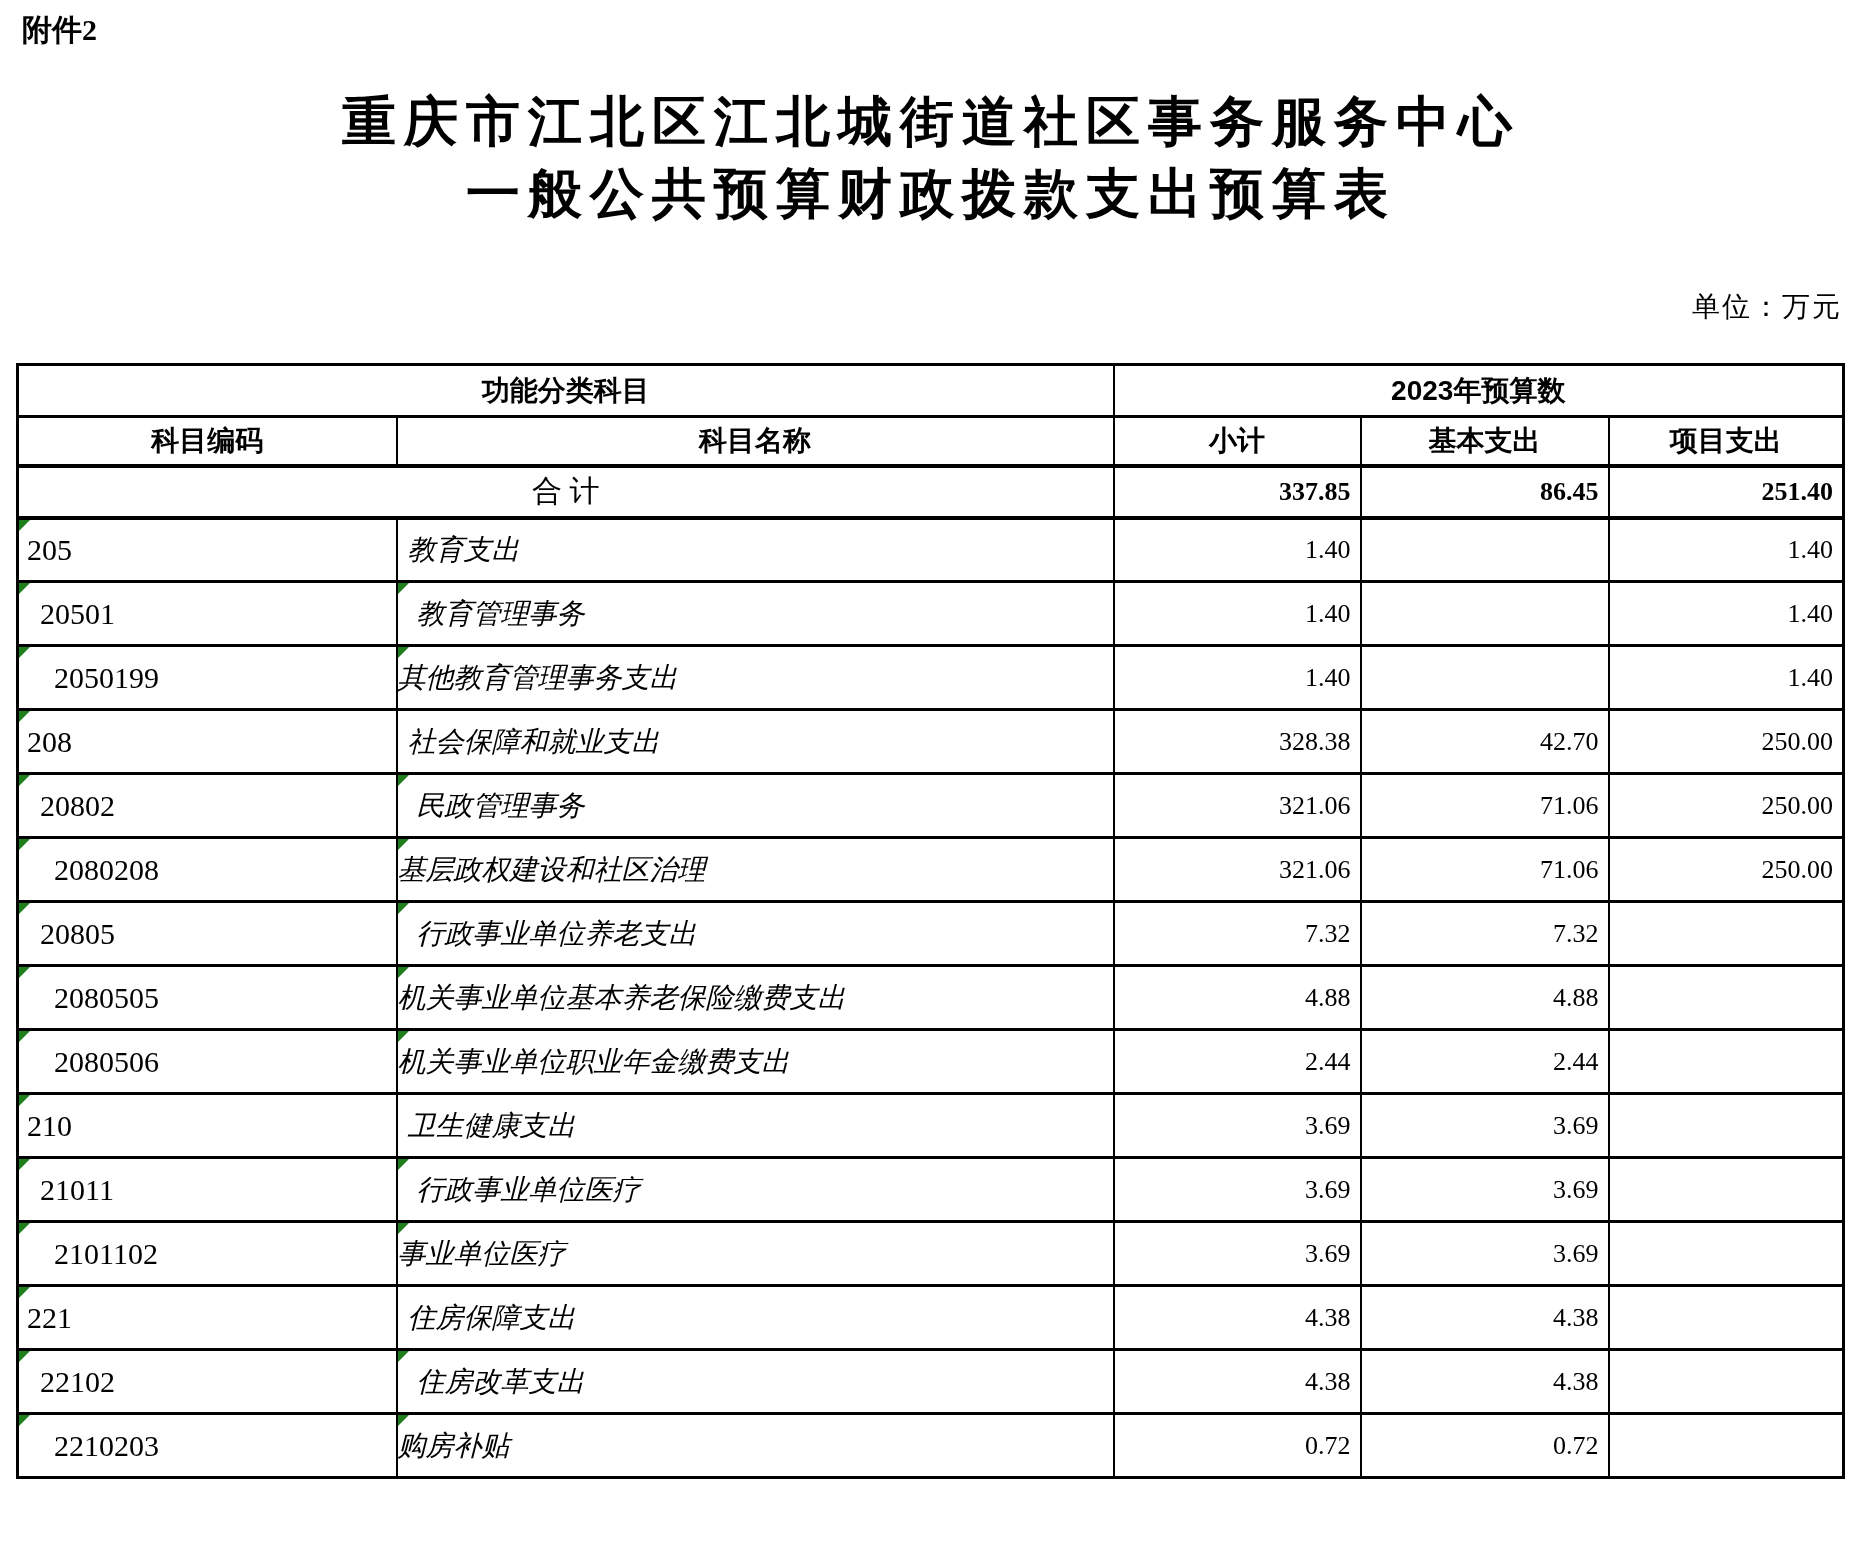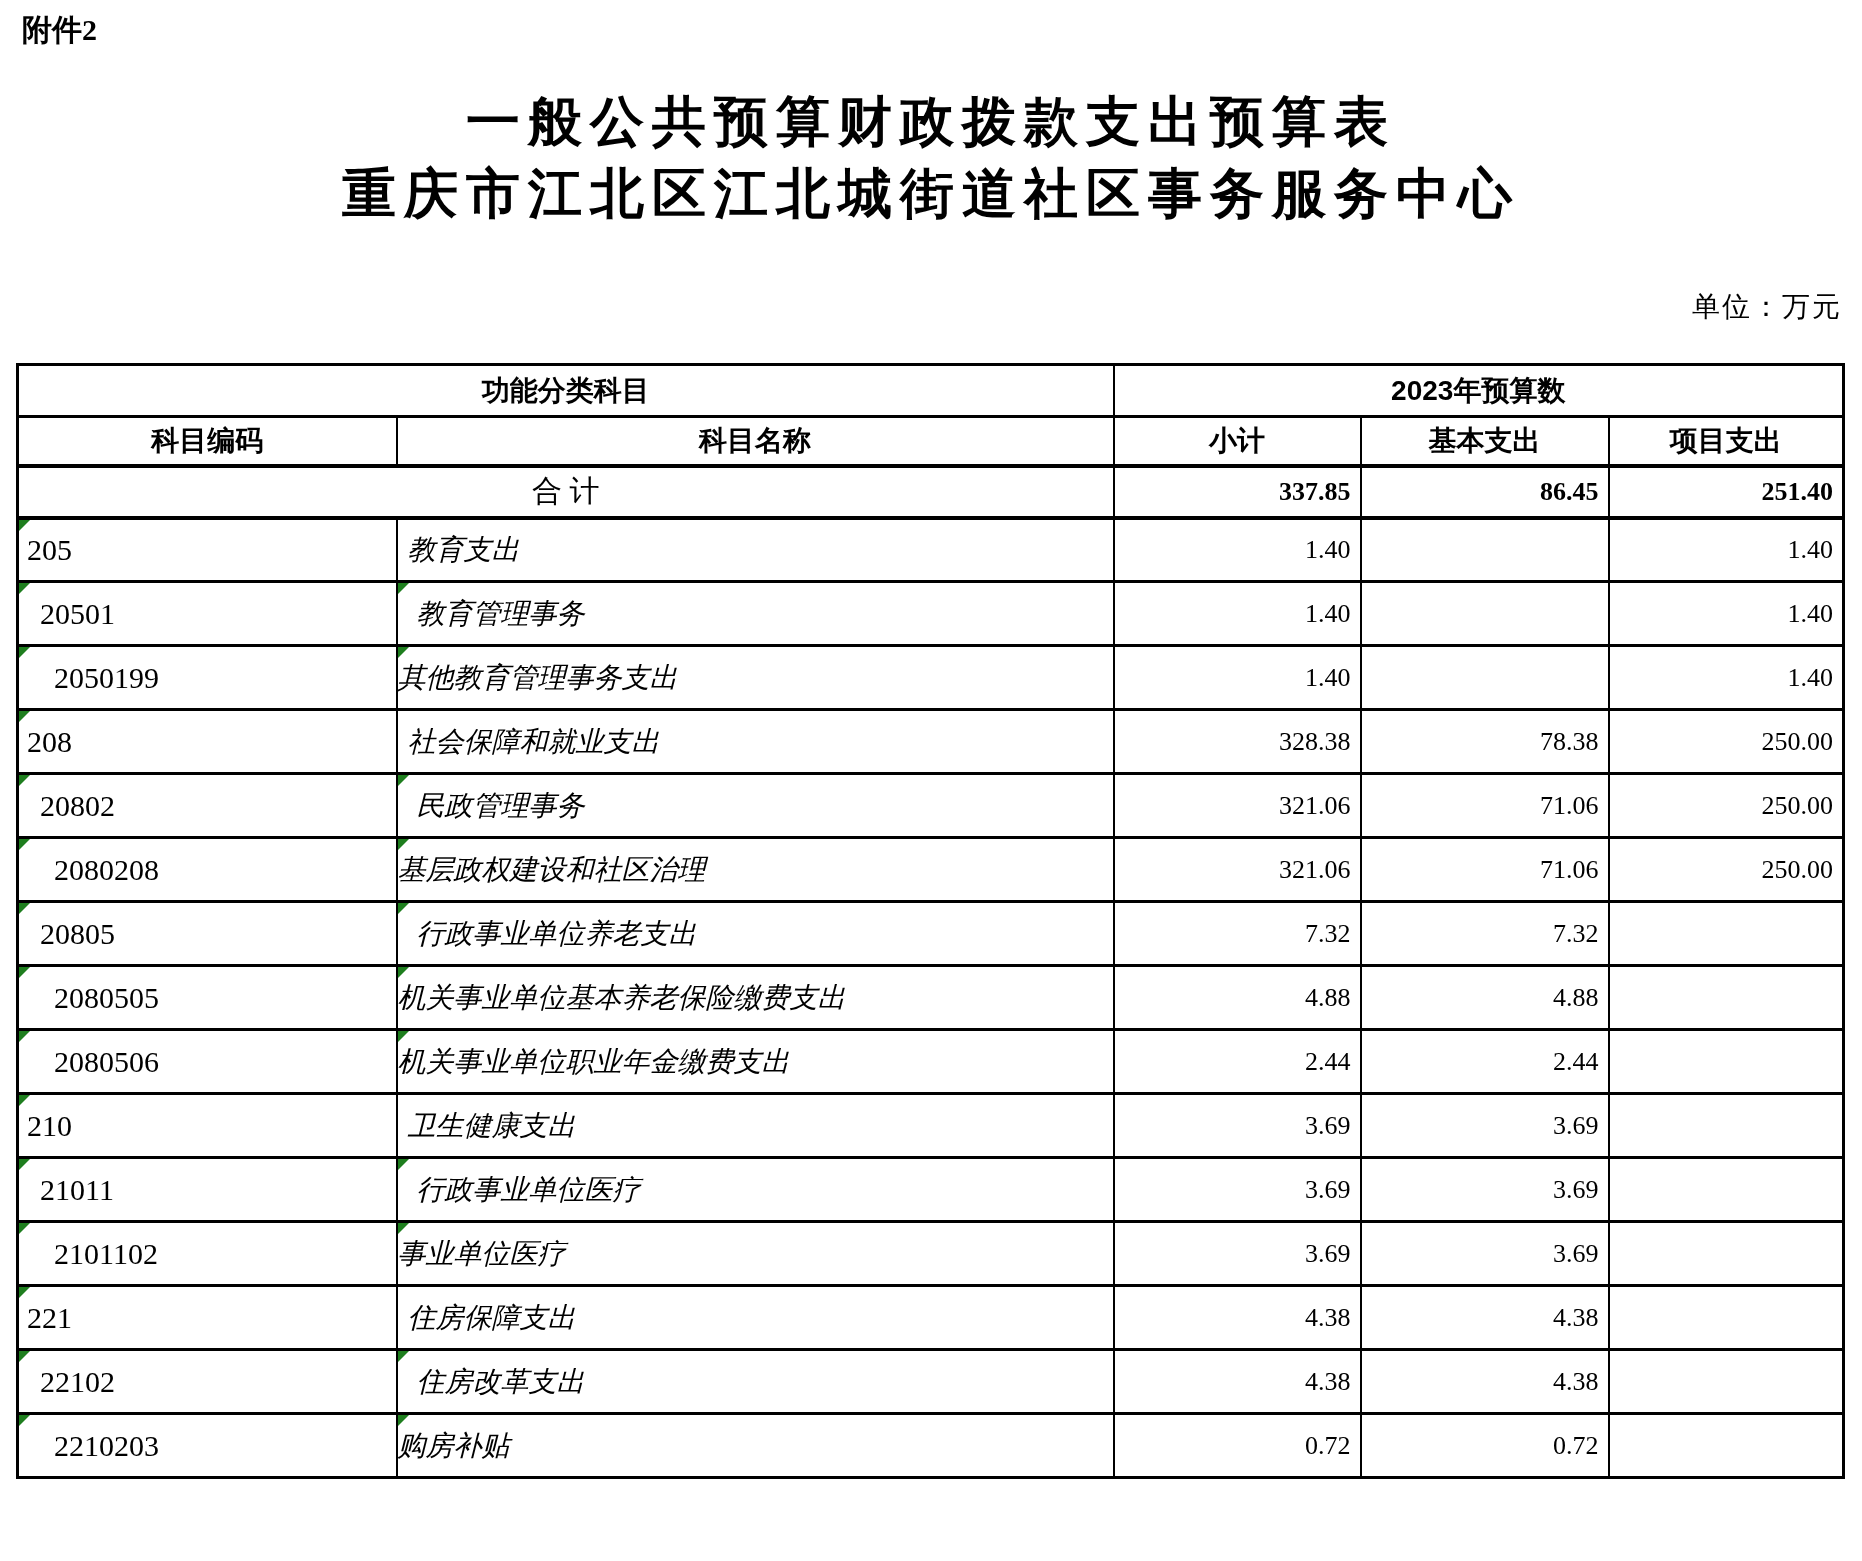--- a/index.html
+++ b/index.html
@@ -59,22 +59,22 @@
     border-top:11px solid var(--tri-green,#1e7e1e);
     border-right:11px solid transparent;
   }
 </style>
 </head>
 <body>
 
 <div class="attachment">附件2</div>
 
 <div class="title-block">
+  <div>重庆市江北区江北城街道社区事务服务中心</div>
   <div>一般公共预算财政拨款支出预算表</div>
-  <div>重庆市江北区江北城街道社区事务服务中心</div>
 </div>
 
 <div class="unit-note">单位：万元</div>
 
 <table class="budget-table">
   <colgroup>
     <col style="width:379px">
     <col style="width:717px">
     <col style="width:247px">
     <col style="width:248px">
@@ -118,21 +118,21 @@
         <td class="code lv3"><span class="tri"></span>2050199</td>
         <td class="name lv3"><span class="tri"></span>其他教育管理事务支出</td>
         <td class="num">1.40</td>
         <td class="num"></td>
         <td class="num">1.40</td>
       </tr>
       <tr class="data-row">
         <td class="code lv1"><span class="tri"></span>208</td>
         <td class="name lv1">社会保障和就业支出</td>
         <td class="num">328.38</td>
-        <td class="num">78.38</td>
+        <td class="num">42.70</td>
         <td class="num">250.00</td>
       </tr>
       <tr class="data-row">
         <td class="code lv2"><span class="tri"></span>20802</td>
         <td class="name lv2"><span class="tri"></span>民政管理事务</td>
         <td class="num">321.06</td>
         <td class="num">71.06</td>
         <td class="num">250.00</td>
       </tr>
       <tr class="data-row">

